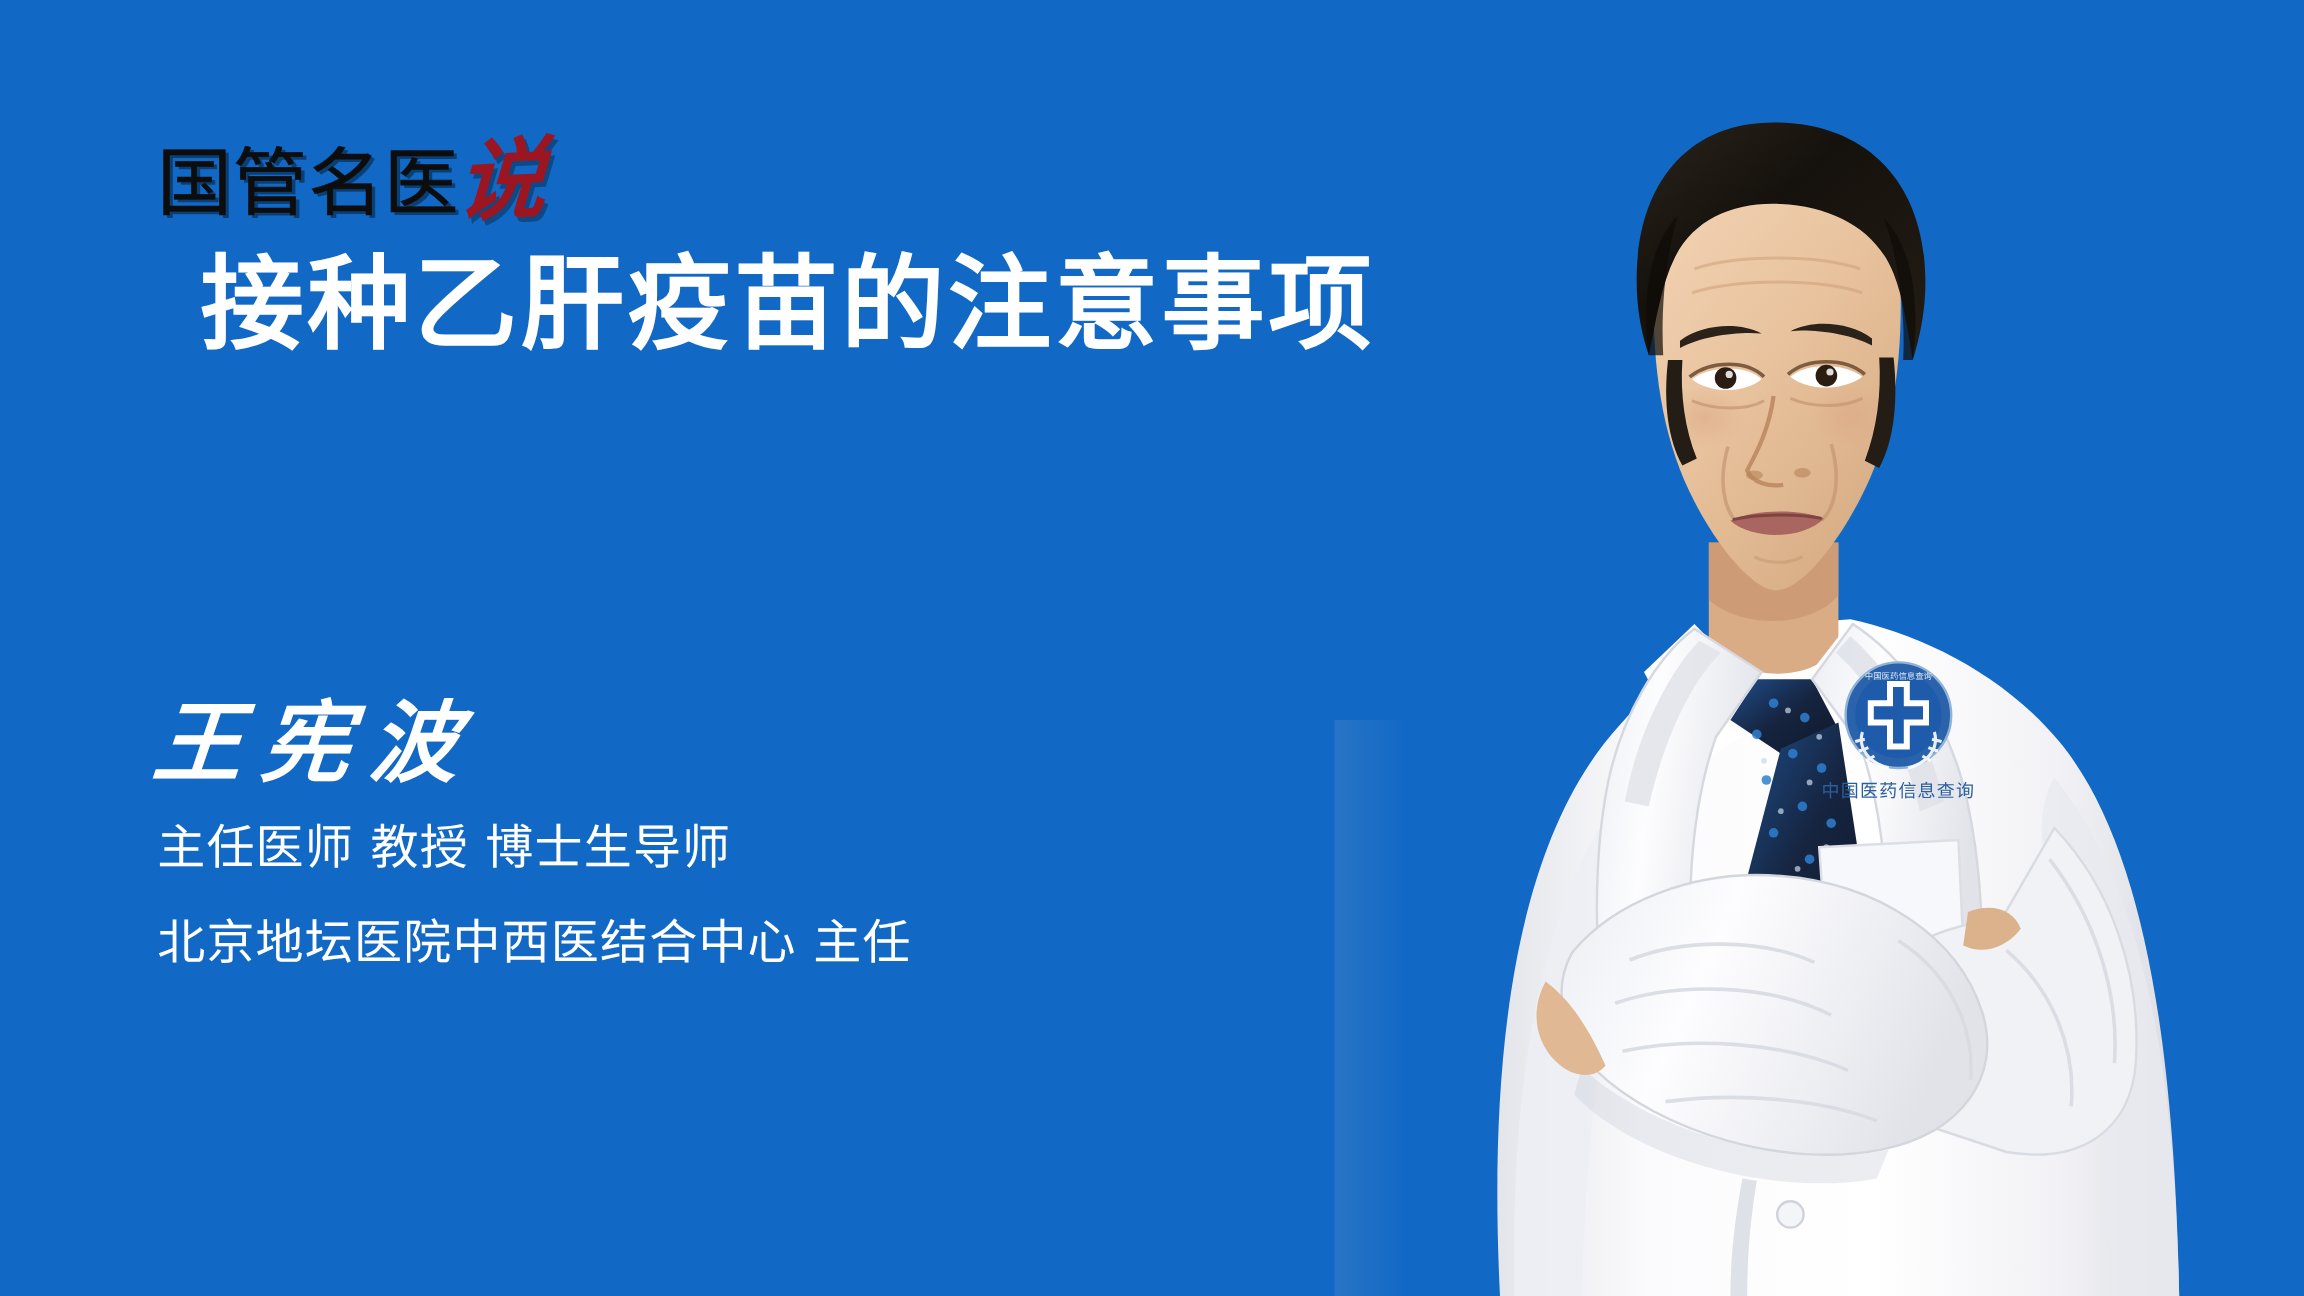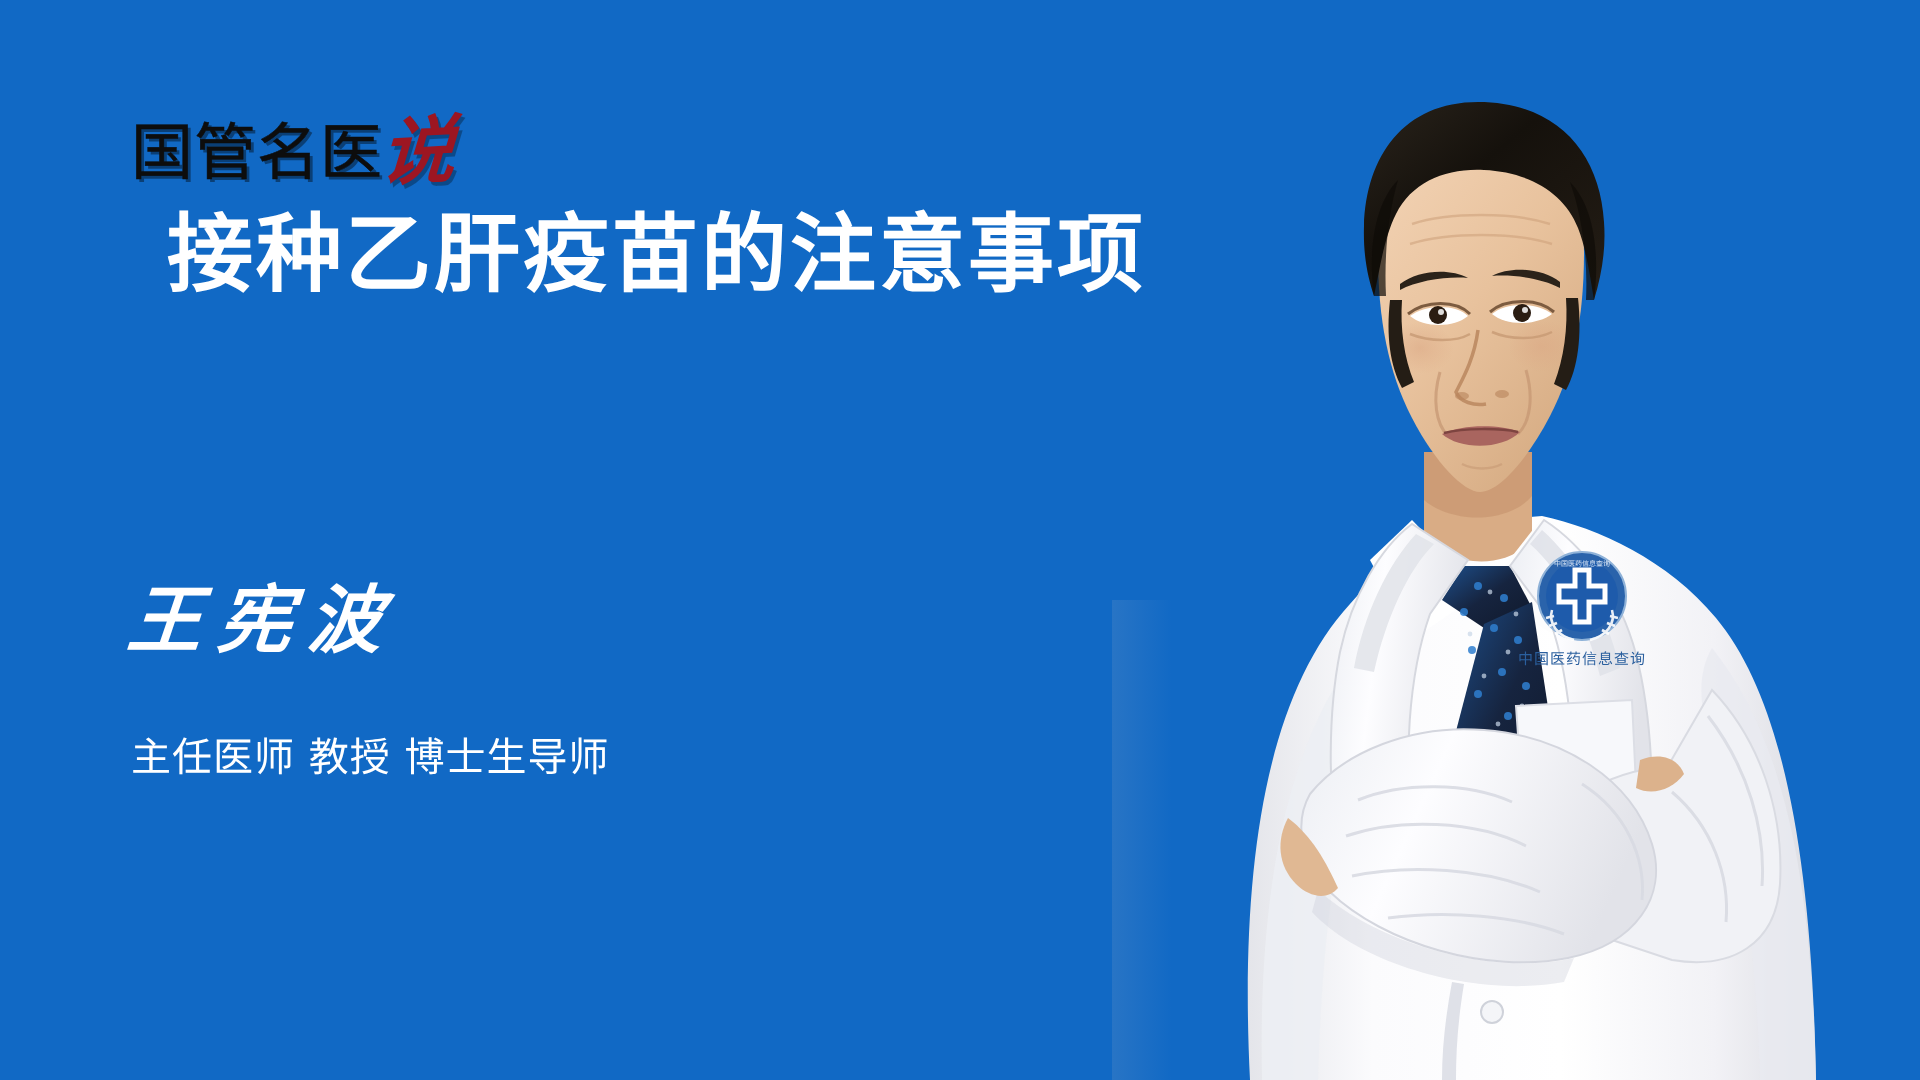--- a/index.html
+++ b/index.html
@@ -62,21 +62,21 @@
     font-weight:700;font-style:italic;
     color:#ffffff;
     letter-spacing:16px;
     transform:skewX(-5deg);
     transform-origin:left center;
     white-space:nowrap;
   }
 
   
   #credentials{
-    position:absolute;left:131px;top:734px;
+    position:absolute;left:131px;top:684px;
     display:flex;flex-direction:column;gap:33px;
   }
   .cred-line{
     font-family:"DejaVu Sans","Liberation Sans",sans-serif;
     font-size:40px;line-height:46px;
     font-weight:400;
     color:#ffffff;
     letter-spacing:1px;
     white-space:nowrap;
   }
@@ -98,20 +98,21 @@
     <span class="logo-cjk">国管名医</span>
     <span class="logo-shuo">说</span>
   </div>
 
   <div id="title">接种乙肝疫苗的注意事项</div>
 
   <div id="doctor-name">王宪波</div>
 
   <div id="credentials">
     <div class="cred-line">主任医师  教授  博士生导师</div>
+    <div class="cred-line">北京地坛医院中西医结合中心  主任</div>
   </div>
 
   <div id="portrait">
     <svg viewBox="0 0 720 1080" xmlns="http://www.w3.org/2000/svg">
       <defs>
         <linearGradient id="coatG" x1="0" y1="0" x2="1" y2="0">
           <stop offset="0%" stop-color="#e4e5ea"></stop>
           <stop offset="22%" stop-color="#fbfbfd"></stop>
           <stop offset="55%" stop-color="#ffffff"></stop>
           <stop offset="82%" stop-color="#f2f2f6"></stop>

